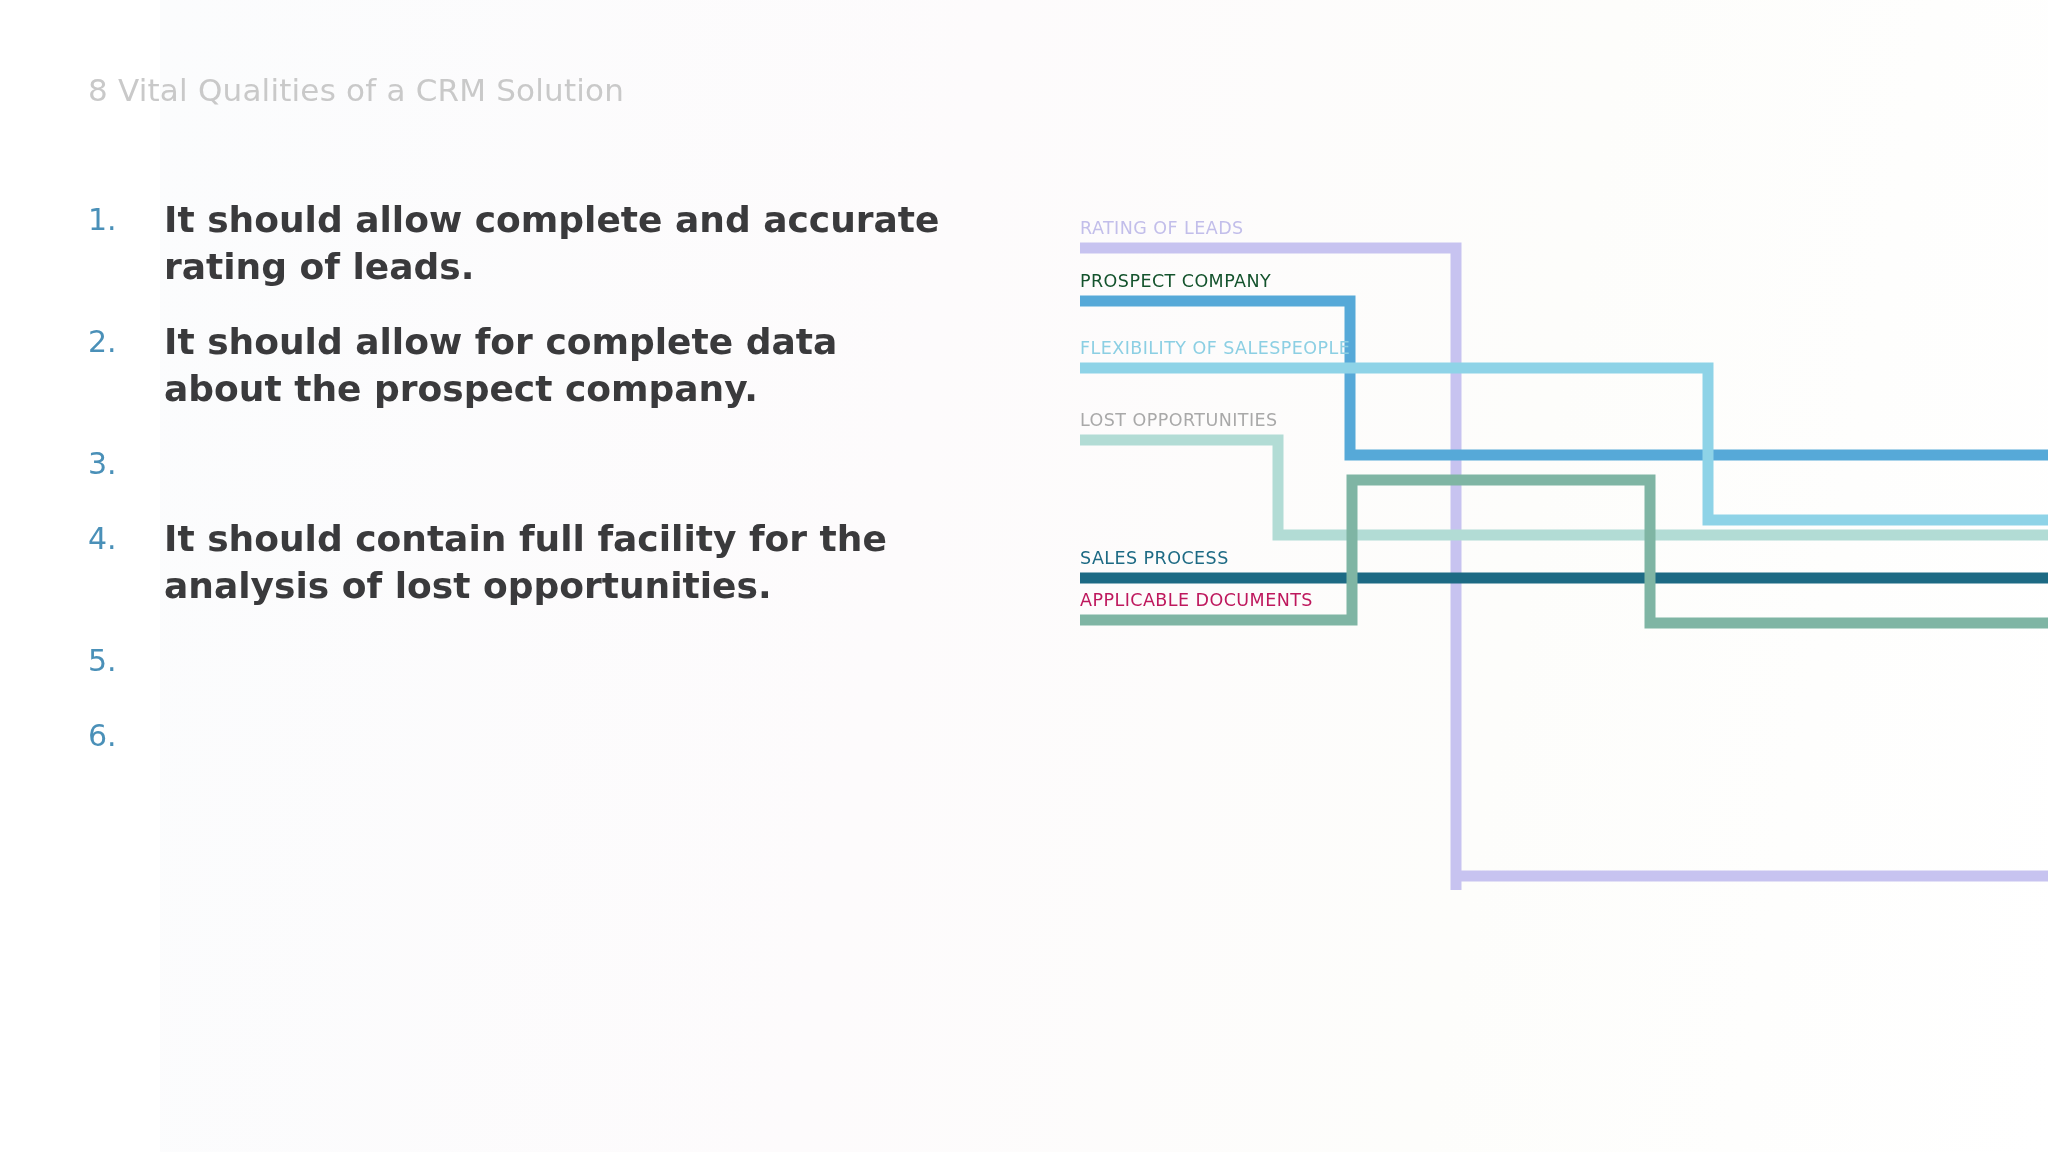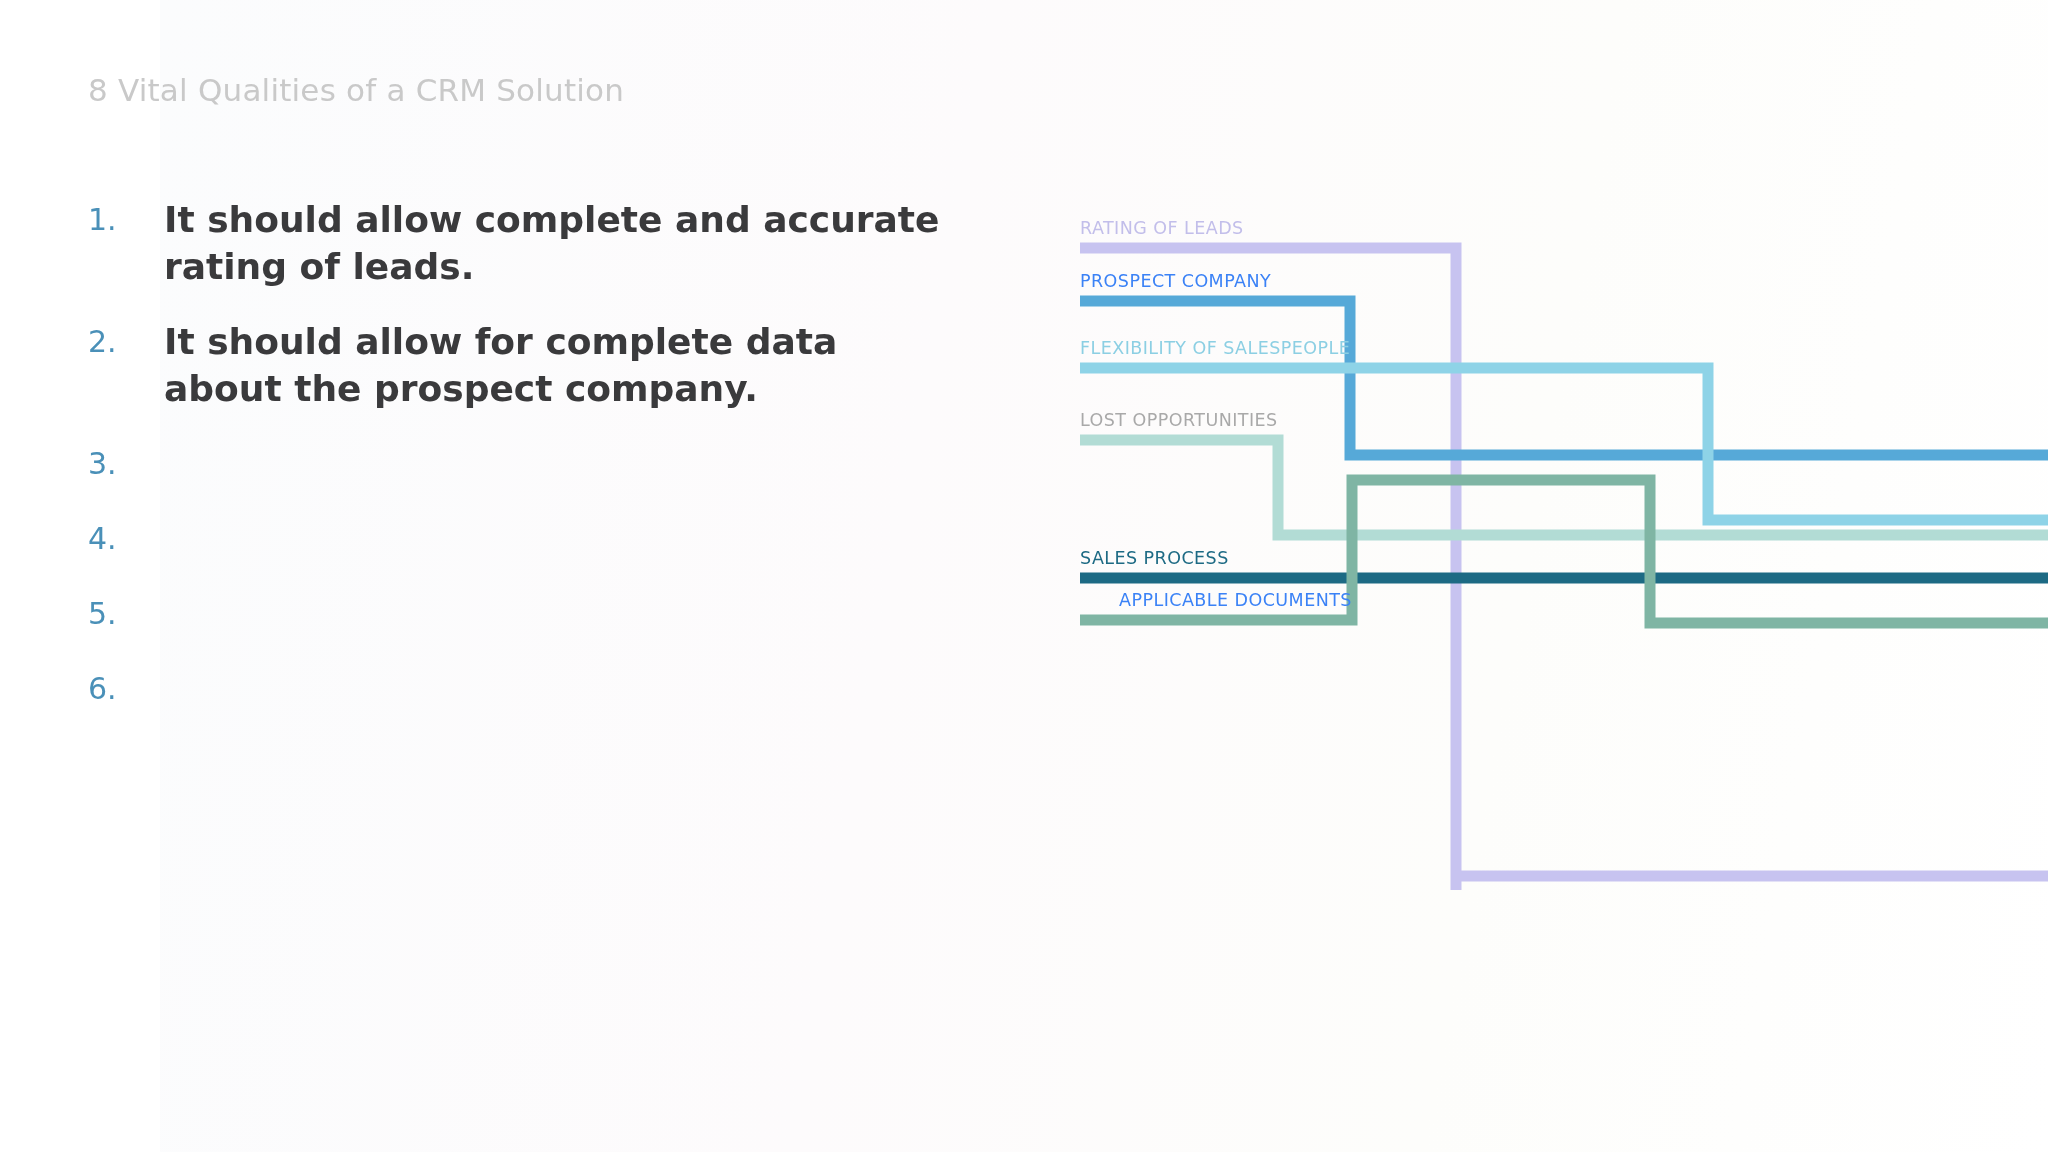--- a/index.html
+++ b/index.html
@@ -103,20 +103,21 @@
     <span class="item-number">2.</span>
     <span class="item-text">It should allow for complete data about the prospect company.</span>
   </div>
 
   <div class="list-item">
     <span class="item-number">3.</span>
   </div>
 
   <div class="list-item">
     <span class="item-number">4.</span>
+    <span class="item-text">It should contain full facility for the analysis of lost opportunities.</span>
   </div>
 
   <div class="list-item">
     <span class="item-number">5.</span>
   </div>
 
   <div class="list-item">
     <span class="item-number">6.</span>
   </div>
 
@@ -138,23 +139,23 @@
 
       <path stroke="#1d6a84" d="M 0,348 L 968,348"></path>
 
       <path stroke="#7fb5a4" d="M 0,390 L 272,390 L 272,250 L 570,250 L 570,393 L 968,393"></path>
 
     </g>
   </svg>
 
   <div class="track-label" style="left:0px; top:-12px; color:#c2beea;">RATING OF LEADS</div>
 
-  <div class="track-label" style="left:0px; top:41px; color:#3b82f6;">PROSPECT COMPANY</div>
+  <div class="track-label" style="left:0px; top:41px; color:#14532d;">PROSPECT COMPANY</div>
 
   <div class="track-label" style="left:0px; top:108px; color:#8ccfe3;">FLEXIBILITY OF SALESPEOPLE</div>
 
   <div class="track-label" style="left:0px; top:180px; color:#a9a9a9;text-align:center;">LOST OPPORTUNITIES</div>
 
   <div class="track-label" style="left:0px; top:318px; color:#1d6a84;">SALES PROCESS</div>
 
-  <div class="track-label" style="left:0px; top:360px; color:#3b82f6;margin-left:39px;">APPLICABLE DOCUMENTS</div>
+  <div class="track-label" style="left:0px; top:360px; color:#be185d;">APPLICABLE DOCUMENTS</div>
 
 </div>
 
 </body></html>

